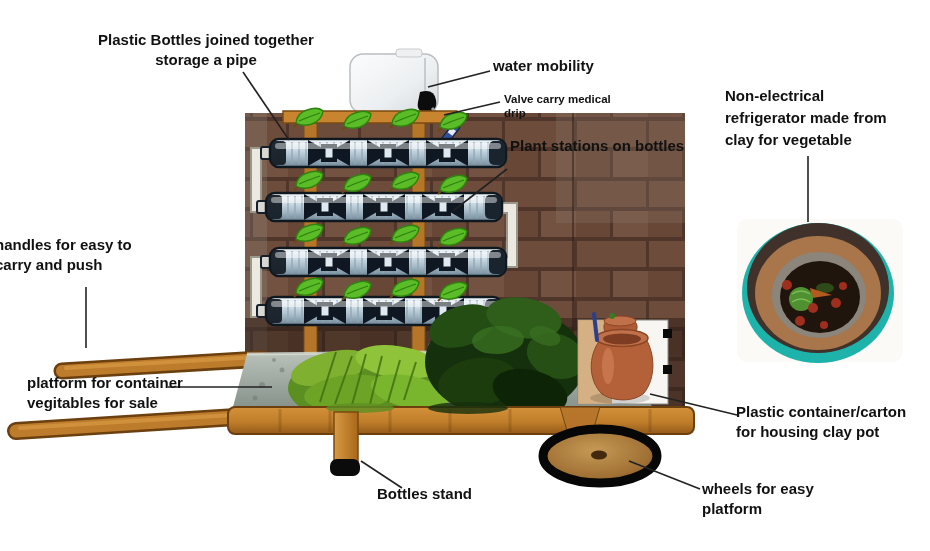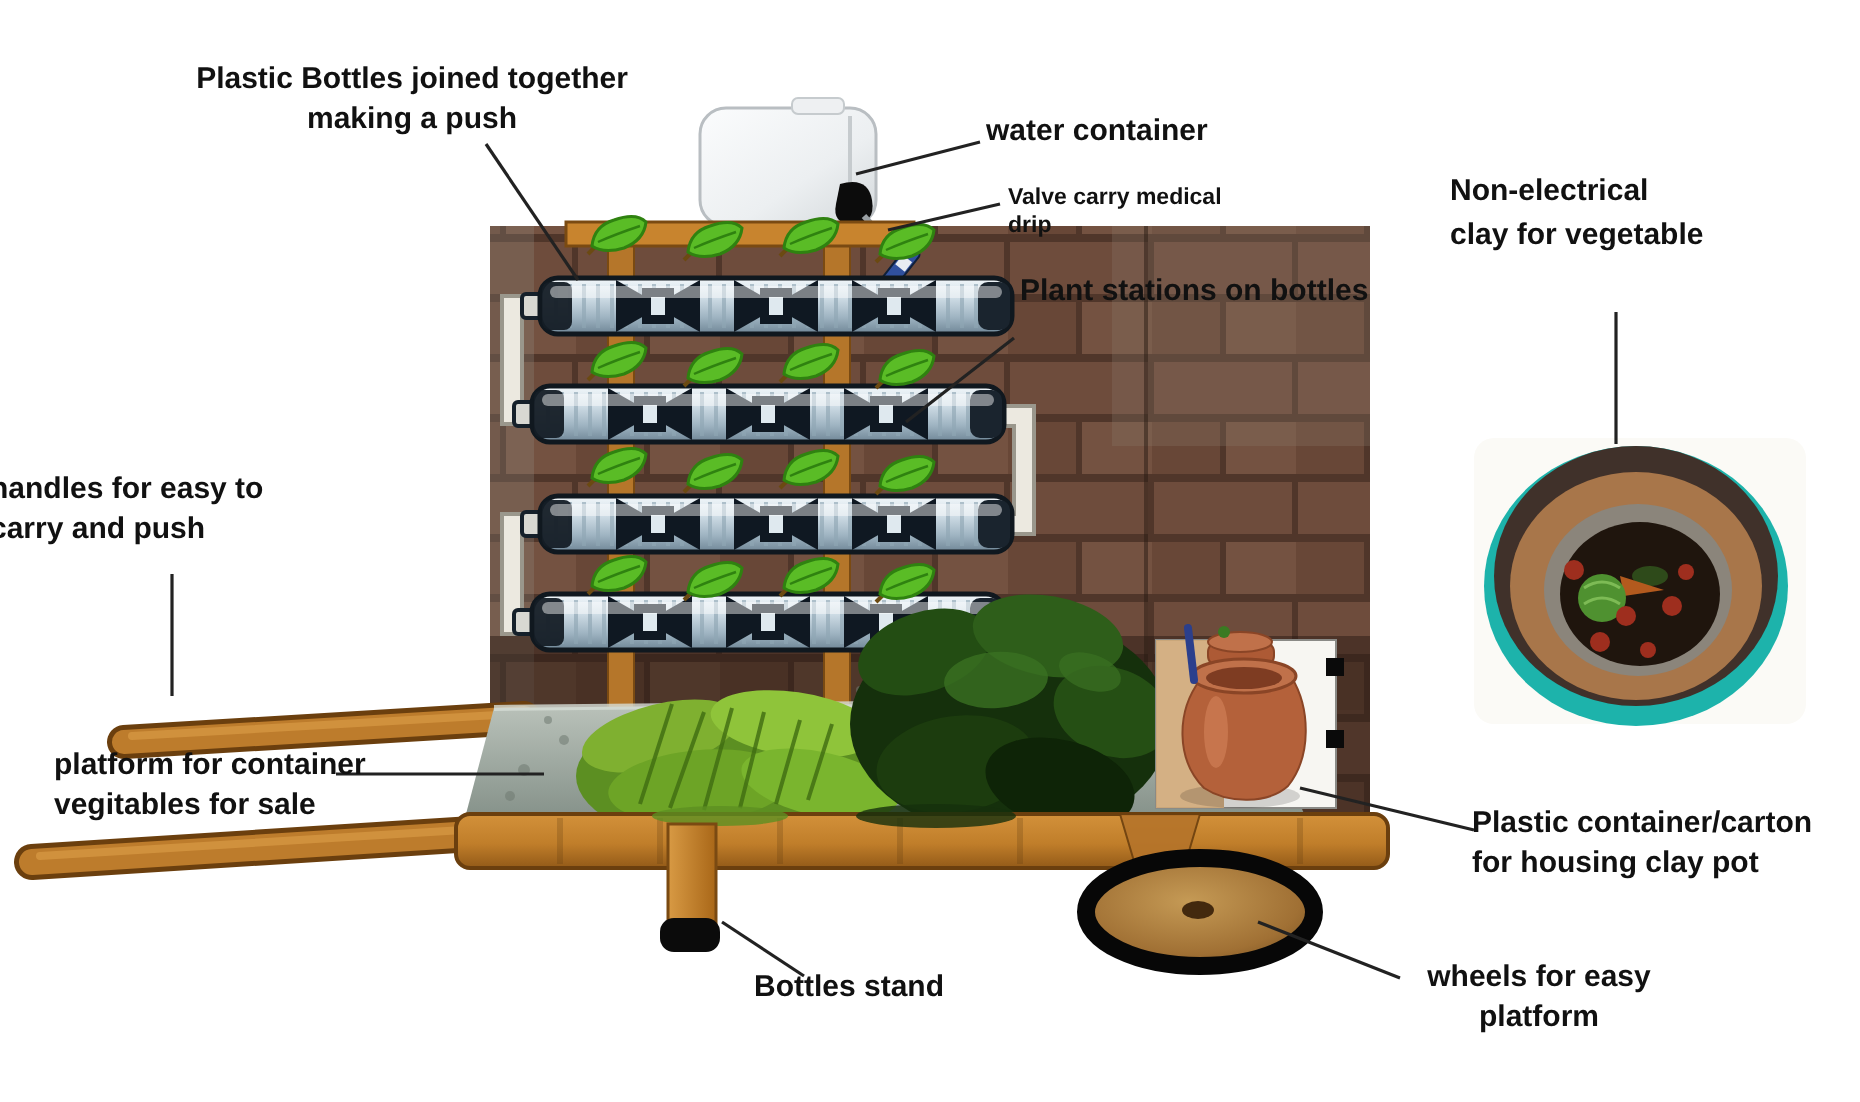--- a/index.html
+++ b/index.html
@@ -10,21 +10,21 @@
   .lbl .ln{display:block;}
   #lbl-bottles{left:86px;top:30px;width:240px;text-align:center;}
   #lbl-water{left:493px;top:56px;width:160px;}
   #lbl-valve{left:504px;top:92px;width:120px;font-size:11.5px;line-height:1.25;}
   #lbl-plant{left:510px;top:136px;width:200px;}
   #lbl-fridge{left:725px;top:85px;width:175px;line-height:1.45;}
   #lbl-handles{left:-5px;top:235px;width:155px;}
   #lbl-platform{left:27px;top:373px;width:195px;}
   #lbl-support{left:377px;top:484px;width:130px;}
   #lbl-container{left:736px;top:402px;width:200px;}
-  #lbl-wheels{left:702px;top:479px;width:135px;text-align:center;}
+  #lbl-wheels{left:702px;top:479px;width:135px;}
 </style>
 </head>
 <body>
 
 <div id="stage">
 
 <svg id="art" width="930" height="551" viewBox="0 0 930 551">
   <defs>
     <pattern id="brickp" width="72" height="60" patternUnits="userSpaceOnUse">
       <rect width="72" height="60" fill="#50362a"></rect>
@@ -264,34 +264,35 @@
     <path d="M86,287 L86,348"></path>
     <path d="M168,387 L272,387"></path>
     <path d="M402,488 L361,461"></path>
     <path d="M737,415 L650,394"></path>
     <path d="M700,489 L629,461"></path>
   </g>
 </svg>
 
 <div class="lbl" id="lbl-bottles">
   <span class="ln">Plastic Bottles joined together</span>
-  <span class="ln">making a push</span>
+  <span class="ln">storage a pipe</span>
 </div>
 <div class="lbl" id="lbl-water">
-  <span class="ln">water container</span>
+  <span class="ln">water mobility</span>
 </div>
 <div class="lbl" id="lbl-valve">
   <span class="ln">Valve carry medical</span>
   <span class="ln">drip</span>
 </div>
 <div class="lbl" id="lbl-plant">
   <span class="ln">Plant stations on bottles</span>
 </div>
 <div class="lbl" id="lbl-fridge">
   <span class="ln">Non-electrical</span>
+  <span class="ln">refrigerator made from</span>
   <span class="ln">clay for vegetable</span>
 </div>
 <div class="lbl" id="lbl-handles">
   <span class="ln">handles for easy to</span>
   <span class="ln">carry and push</span>
 </div>
 <div class="lbl" id="lbl-platform">
   <span class="ln">platform for container</span>
   <span class="ln">vegitables for sale</span>
 </div>

